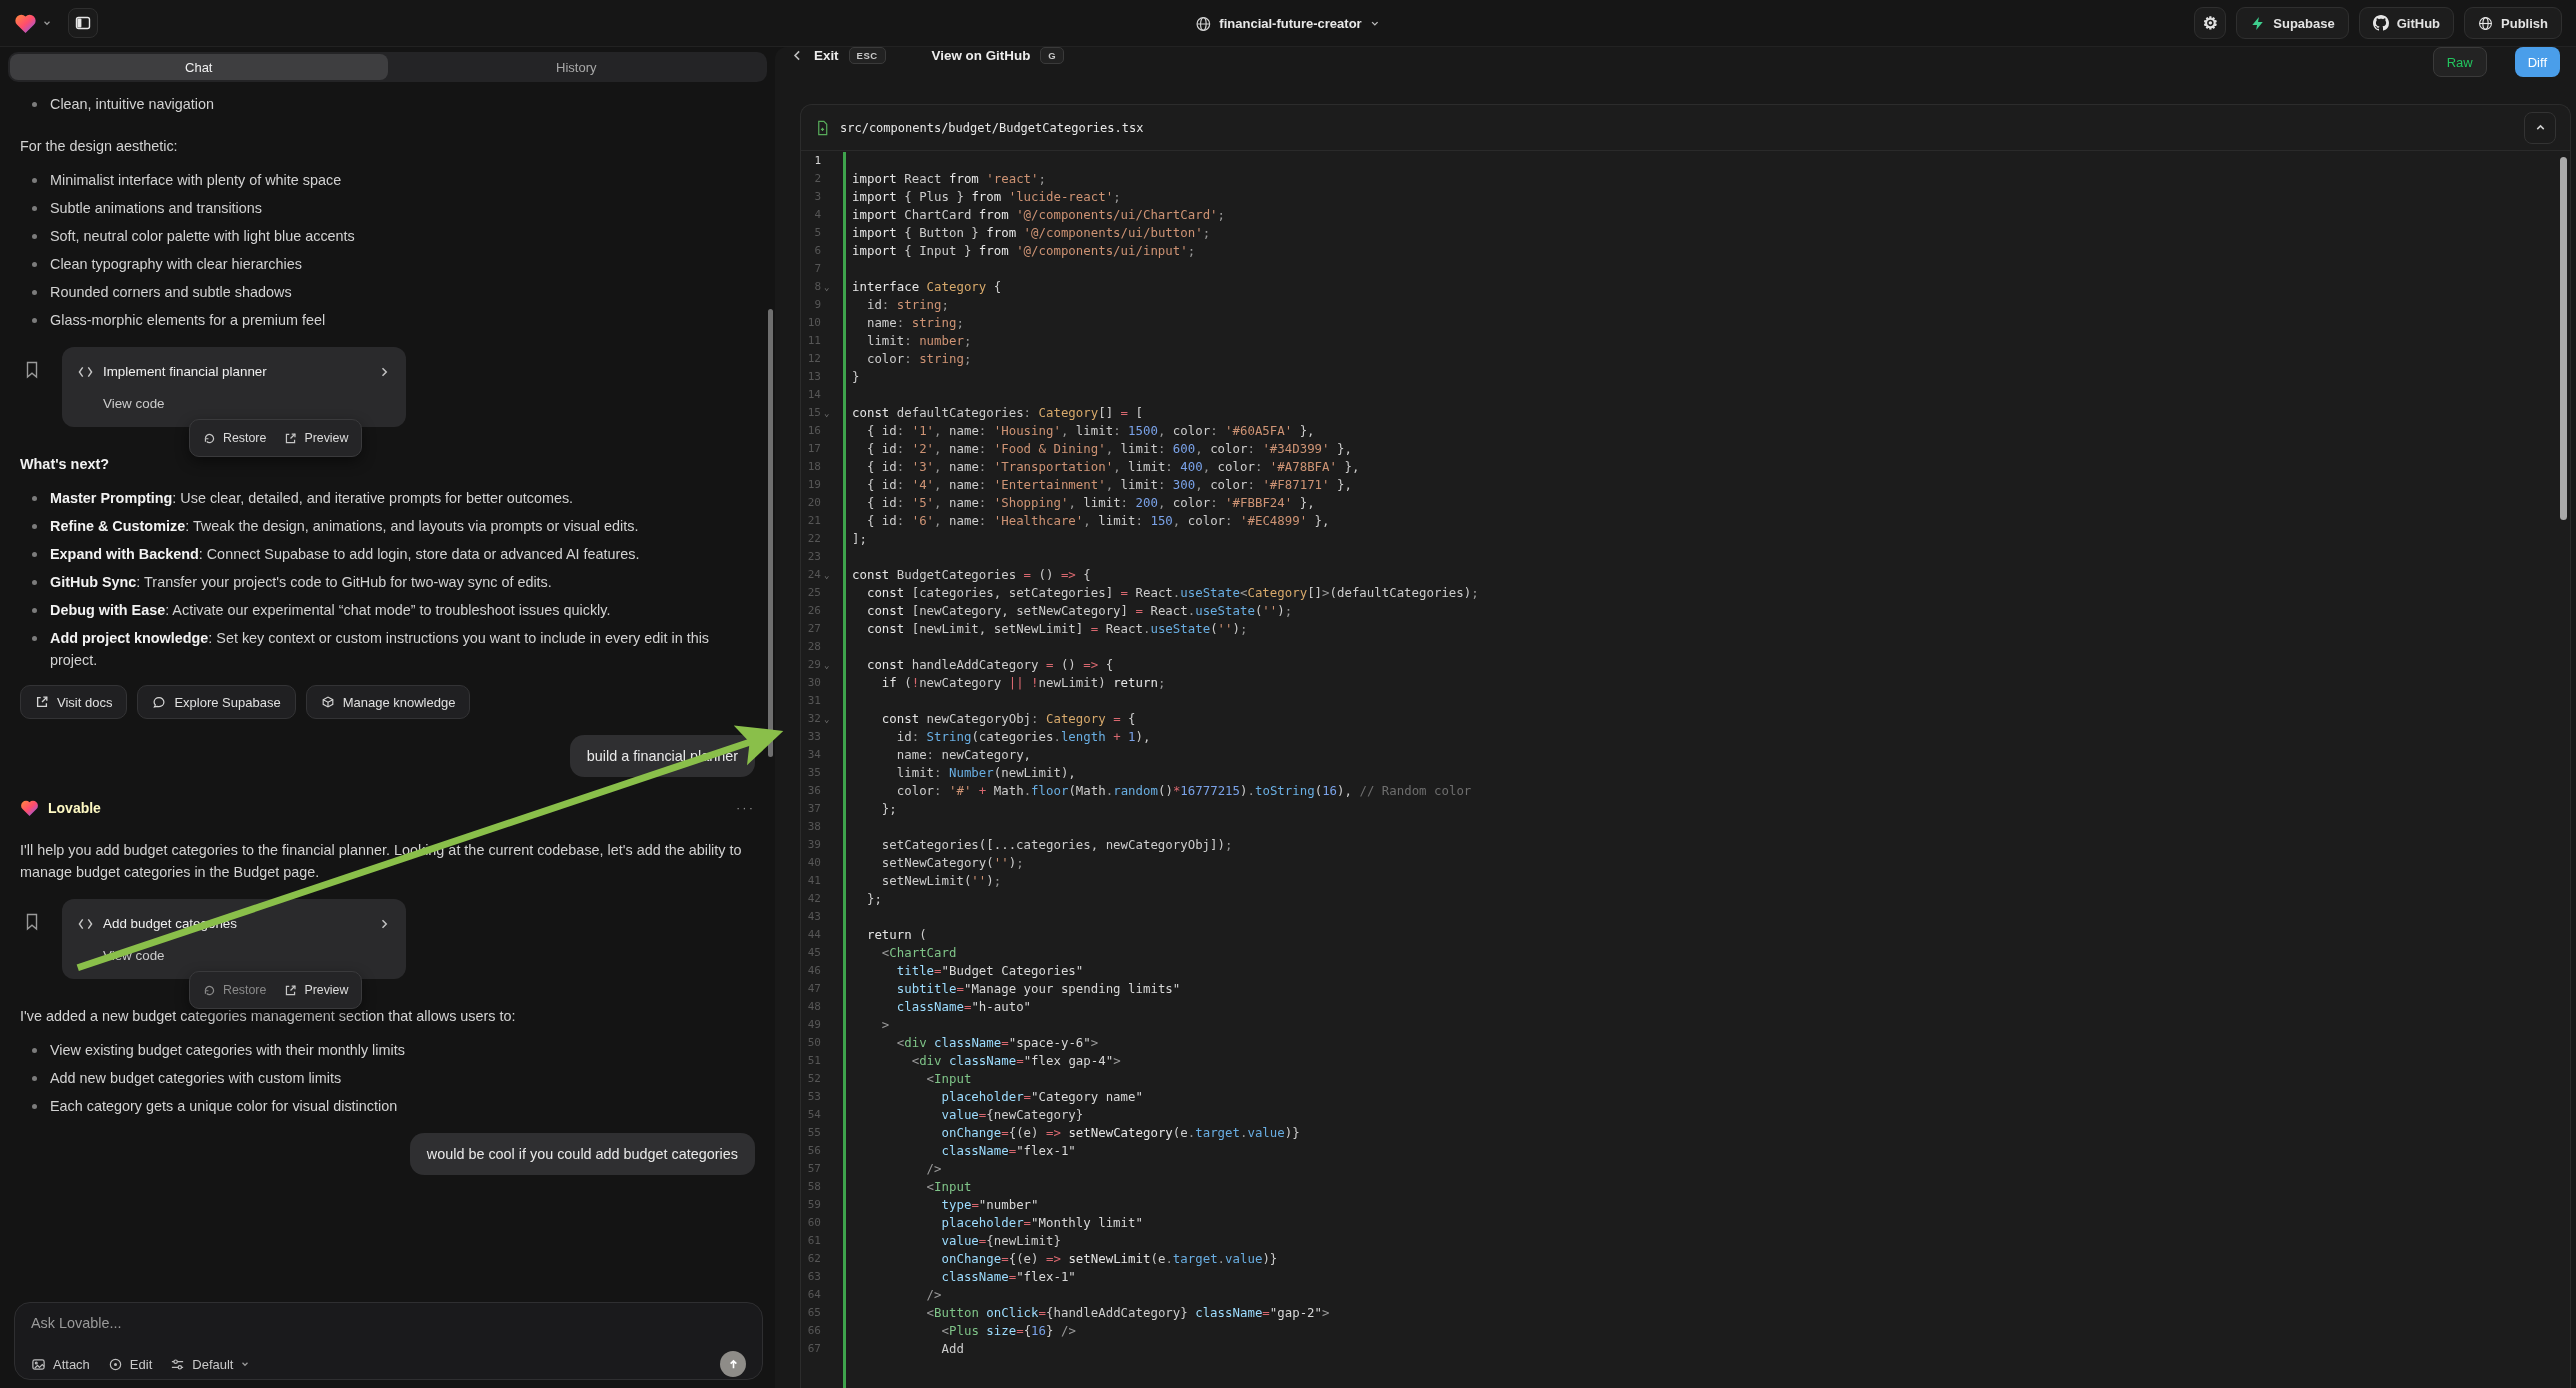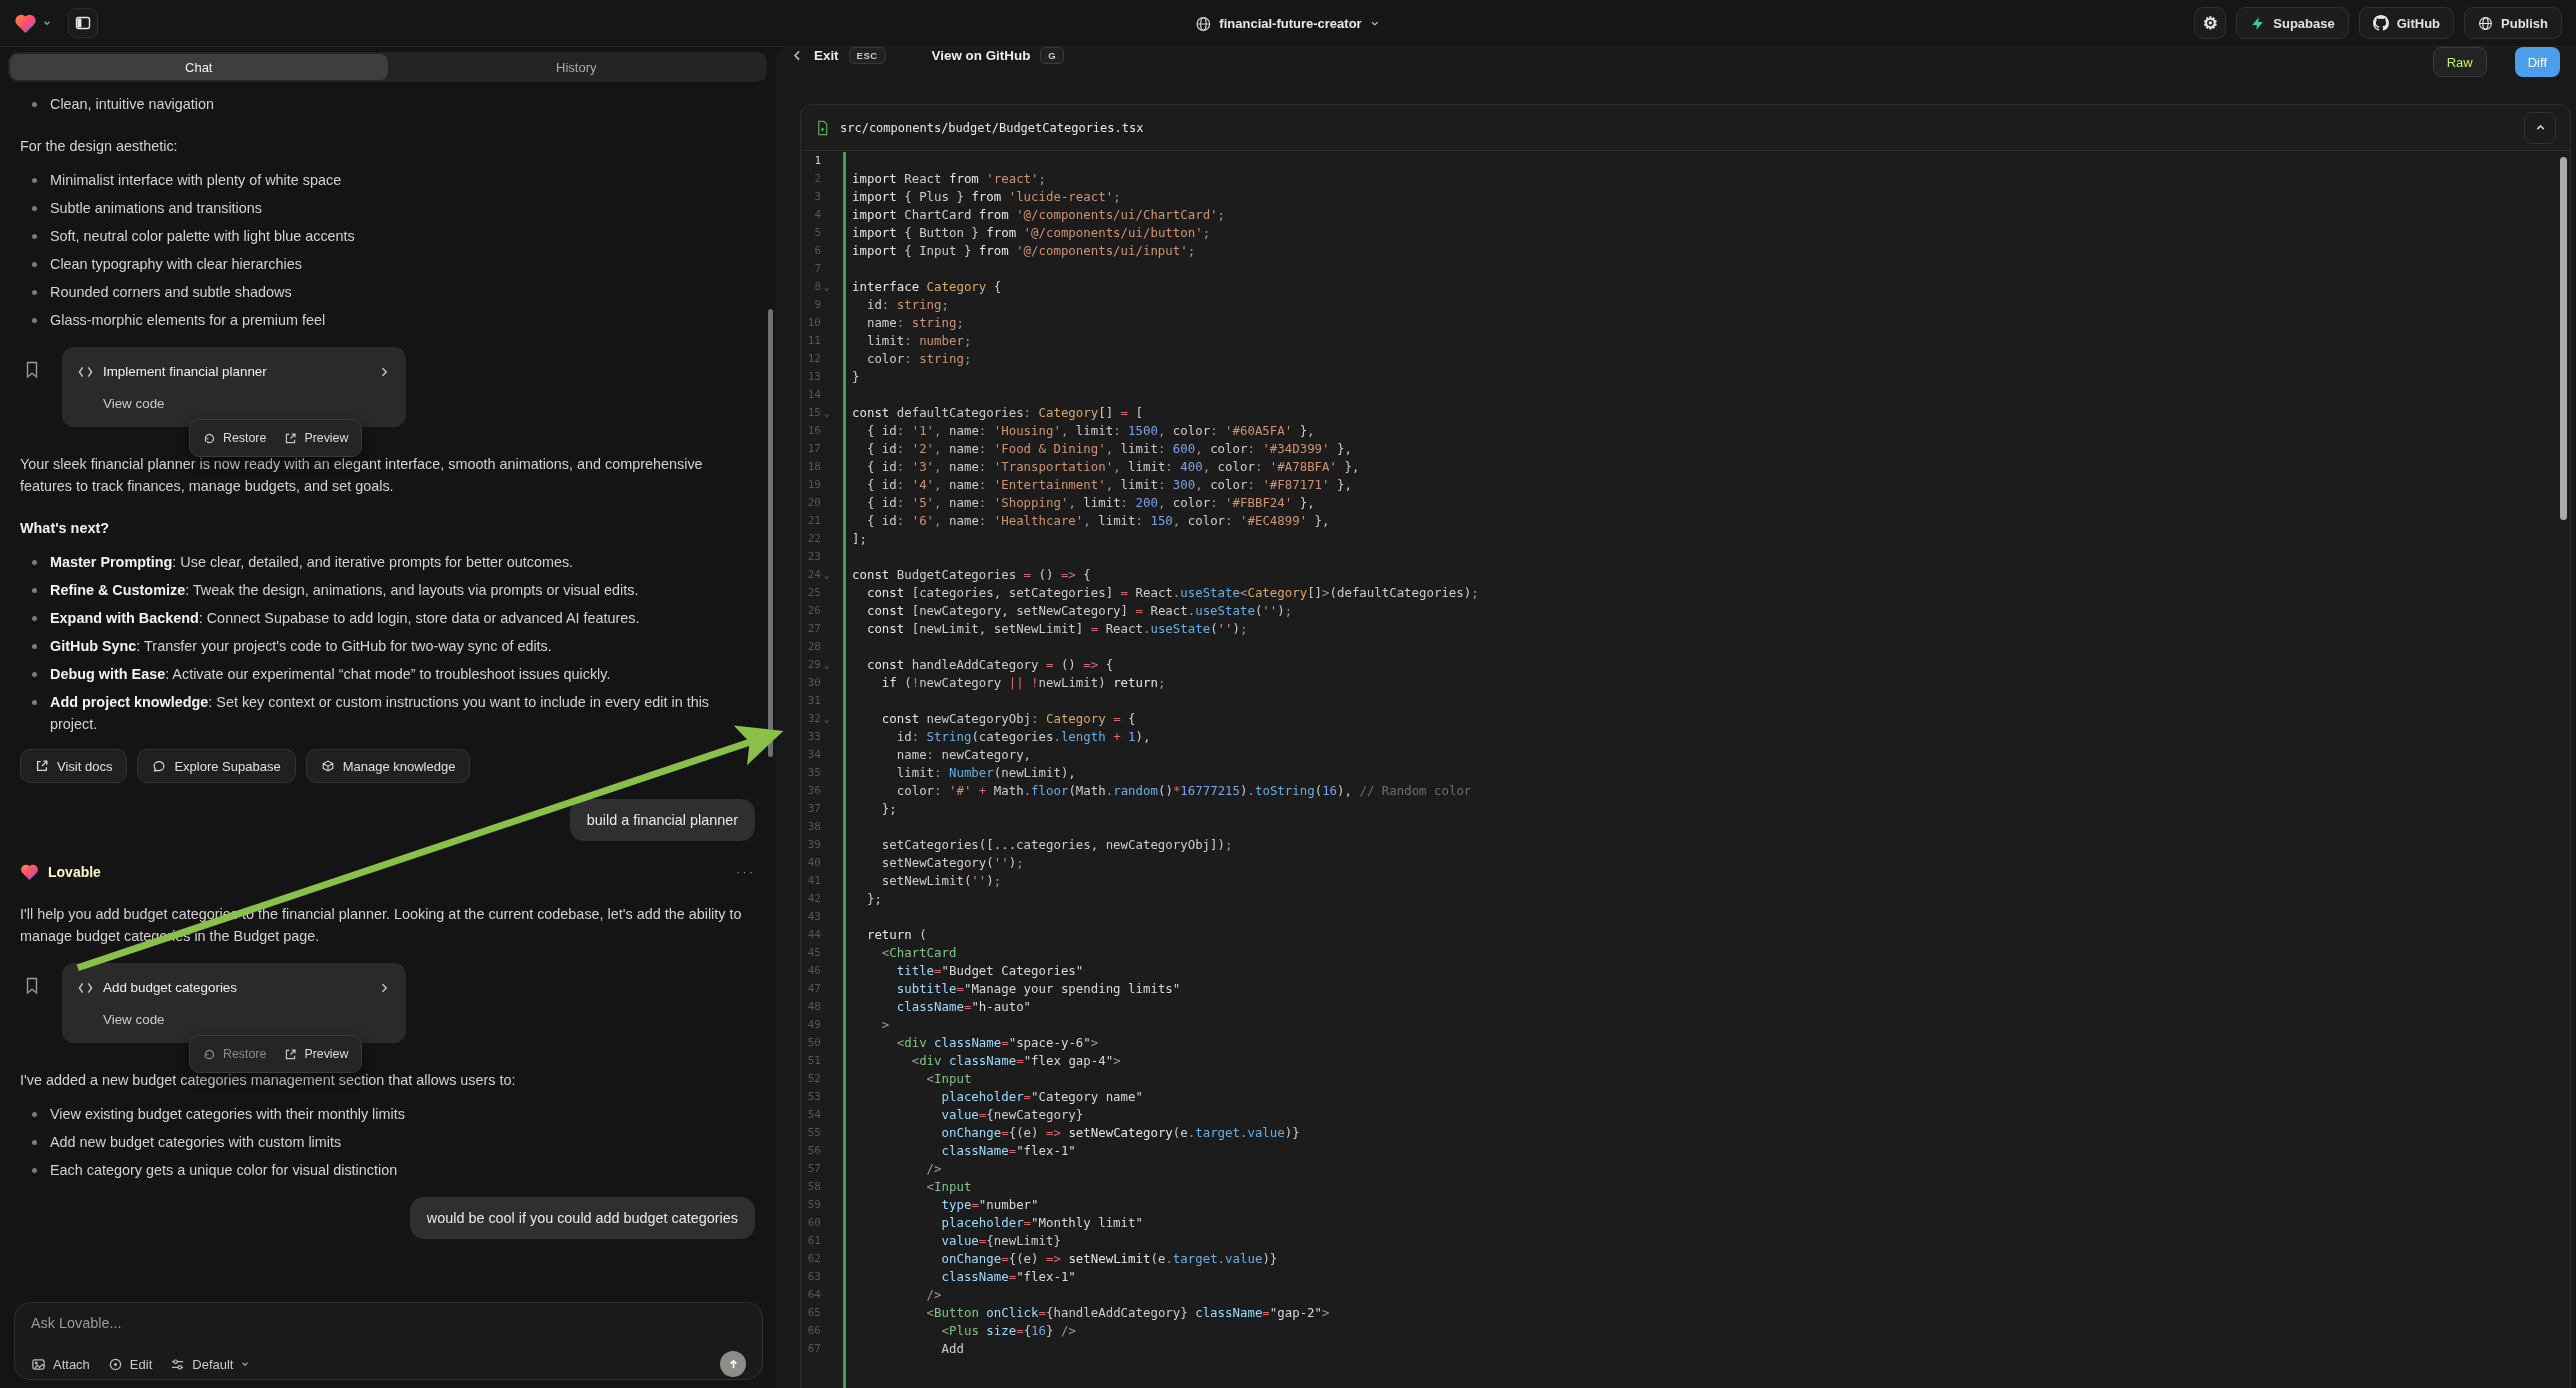--- a/index.html
+++ b/index.html
@@ -74,21 +74,21 @@
   
   .code-panel { position:absolute; left:775px; top:47px; right:0; bottom:0; background:#191919;
                 border-top-left-radius:12px; }
   .code-toolbar { height:50px; display:flex; align-items:flex-start; padding:0 16px; gap:28px; }
   .ct-label { font-size:13.4px; font-weight:600; color:#ededed; }
   kbd { border:1px solid #3a3a3a; background:#222; border-radius:5px; padding:2px 7px; font-size:9.5px;
         font-weight:700; color:#c9c9c9; font-family:inherit; letter-spacing:0.5px; }
   .ct-group { display:flex; align-items:center; gap:10px; }
   .ct-spacer { flex:1; }
   .raw-btn { height:30px; padding:0 13px; border-radius:8px; background:#232323; border:1px solid #3a3a3a;
-             color:#bef264; font-size:13px; font-family:inherit; }
+             color:#22c55e; font-size:13px; font-family:inherit; }
   .diff-btn { height:30px; padding:0 13px; border-radius:8px; border:none; color:#fff; font-size:13px;
               font-family:inherit; background:#4a9eea; }
   .code-card { position:absolute; left:25px; right:5px; top:57px; bottom:0; background:#1c1c1c;
                border:1px solid #2c2c2c; border-bottom:none; border-radius:12px 12px 0 0; overflow:hidden; }
   .file-bar { height:46px; display:flex; align-items:center; padding:0 14px; border-bottom:1px solid #2a2a2a; }
   .file-path { margin-left:10px; font-family:"DejaVu Sans Mono", monospace; font-size:12px; color:#e8e8e8; }
   .collapse-btn { margin-left:auto; width:32px; height:32px; border-radius:8px; border:1px solid #333;
                   background:transparent; display:flex; align-items:center; justify-content:center; }
   .code-area { position:absolute; left:0; right:12px; top:47px; bottom:0; overflow:hidden;
                font-family:"DejaVu Sans Mono", monospace; font-size:12.4px; }
@@ -248,21 +248,20 @@
                   <path d="M6.5 3H3v10h10V9.5"></path>
                   <path d="M9.5 2.5H13.5V6.5"></path>
                   <path d="M13.5 2.5 8 8"></path>
                 </svg>
             </span>
             <span>Preview</span>
           </span>
         </div>
       </div>
 
-      <p>Your sleek financial planner is now ready with an elegant interface, smooth animations, and comprehensive features to track finances, manage budgets, and set goals.</p>
       <h4>What's next?</h4>
       <ul>
           <li><strong>Master Prompting</strong>: Use clear, detailed, and iterative prompts for better outcomes.</li>
           <li><strong>Refine &amp; Customize</strong>: Tweak the design, animations, and layouts via prompts or visual edits.</li>
           <li><strong>Expand with Backend</strong>: Connect Supabase to add login, store data or advanced AI features.</li>
           <li><strong>GitHub Sync</strong>: Transfer your project's code to GitHub for two-way sync of edits.</li>
           <li><strong>Debug with Ease</strong>: Activate our experimental “chat mode” to troubleshoot issues quickly.</li>
           <li><strong>Add project knowledge</strong>: Set key context or custom instructions you want to include in every edit in this project.</li>
         </ul>
 

